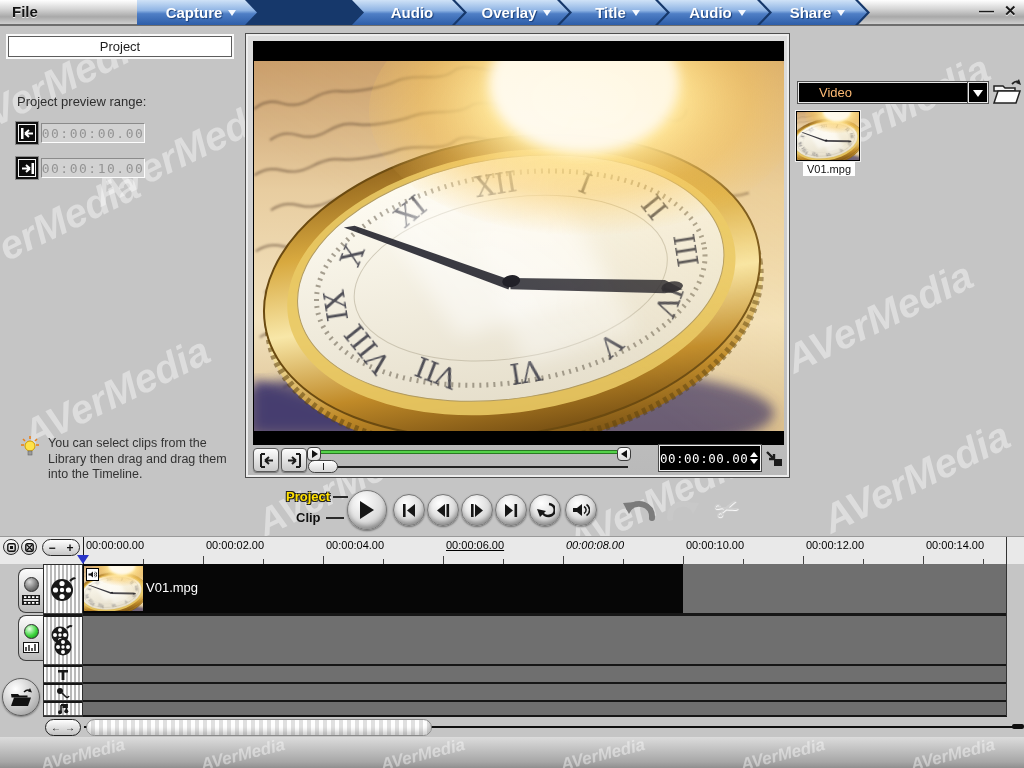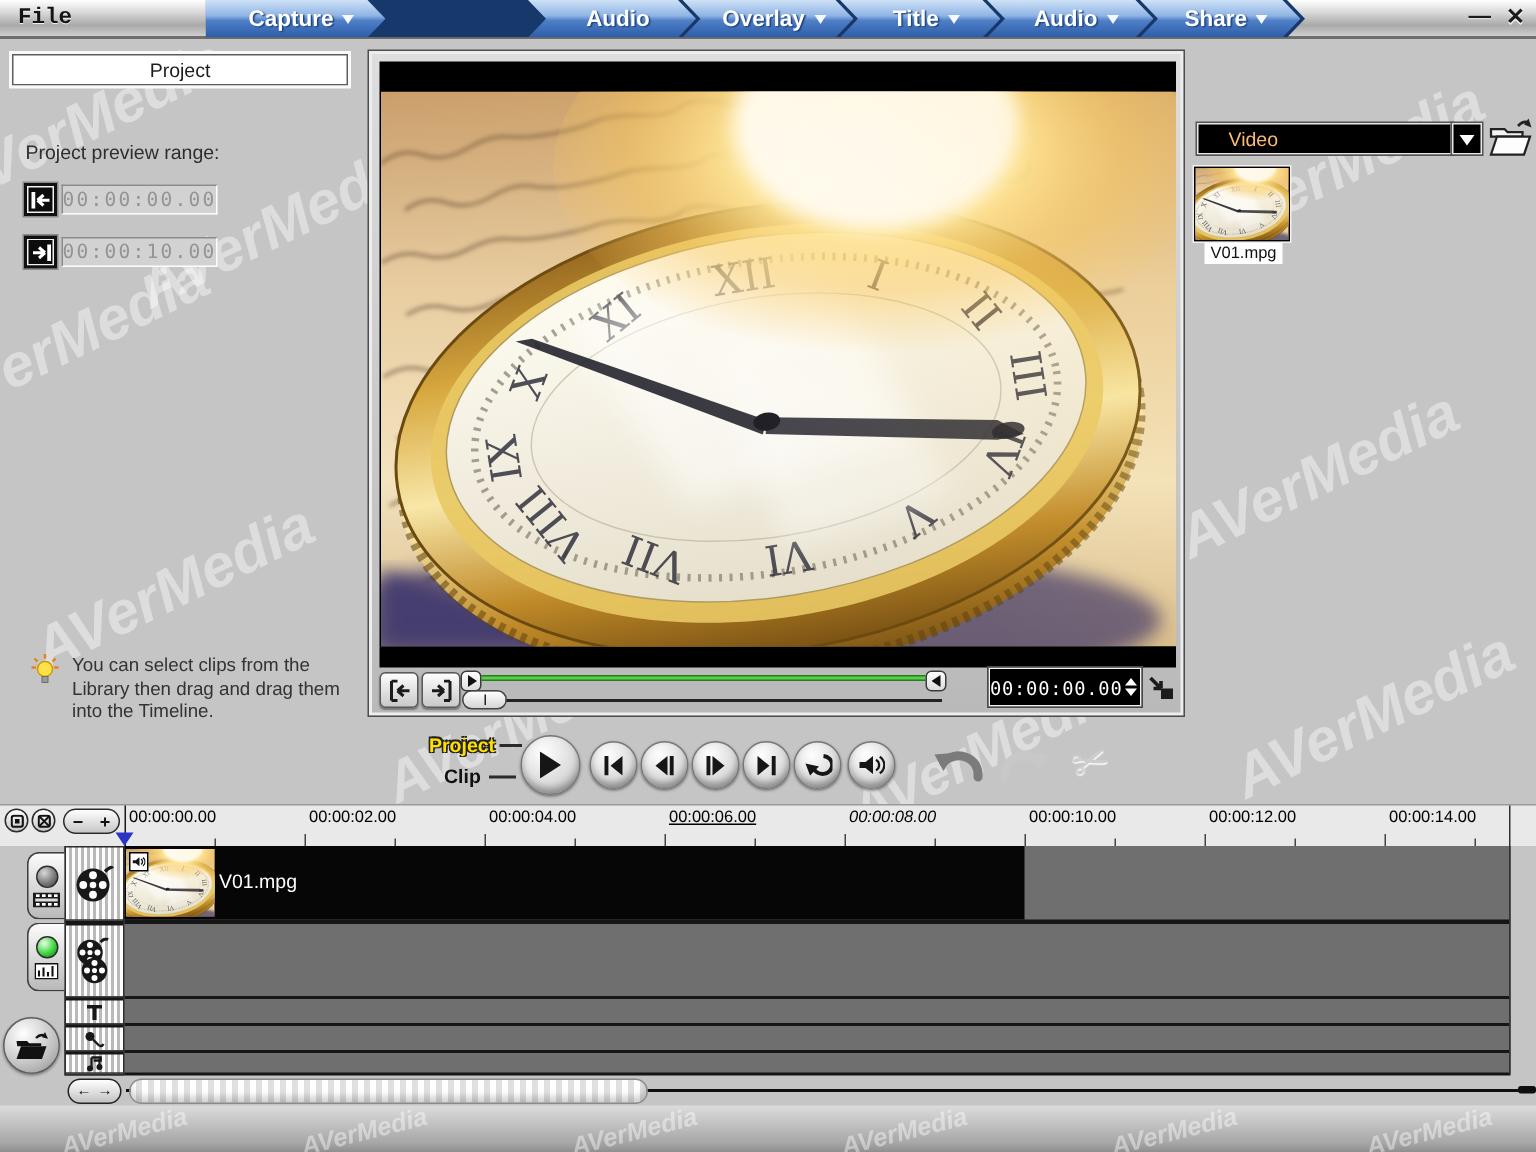--- a/index.html
+++ b/index.html
@@ -10,21 +10,21 @@
     font-family:"Liberation Sans",sans-serif;
     -webkit-user-select:none;user-select:none;
   }
   
   .wm-layer{position:absolute;inset:0;z-index:1;pointer-events:none;}
   .wm{position:absolute;font-style:italic;font-weight:bold;color:rgba(255,255,255,.42);white-space:nowrap;}
   
   .menubar{position:absolute;left:0;top:0;width:1024px;height:26px;z-index:20;
     background:linear-gradient(180deg,#ffffff 0%,#d8d8d8 35%,#a9a9a9 70%,#cfcfcf 100%);
     border-bottom:2px solid #6e6e6e;}
-  .file-btn{position:absolute;left:12px;top:3px;font-size:15px;font-weight:bold;color:#141414;text-shadow:0 1px 0 #f0f0f0;cursor:default;font-family:Liberation Mono, monospace;}
+  .file-btn{position:absolute;left:12px;top:3px;font-size:15px;font-weight:bold;color:#141414;text-shadow:0 1px 0 #f0f0f0;cursor:default;}
   .tabstrip{position:absolute;left:137px;top:0;width:733px;height:25px;background:#16386b;
     clip-path:polygon(0 0,calc(100% - 12px) 0,100% 50%,calc(100% - 12px) 100%,0 100%);padding-left:21px;}
   .tab{position:absolute;top:0;height:25px;display:flex;align-items:center;justify-content:center;
     background:linear-gradient(180deg,#cfe2f7 0%,#8fb4e4 42%,#4f7fc6 55%,#2d5da8 100%);
     color:#fff;font-size:15px;font-weight:bold;text-shadow:1px 1px 1px #1a3f79;cursor:pointer;padding-left:8px;}
   .tab .arr{width:0;height:0;border:4px solid transparent;border-top:6px solid #f4f8ff;margin-left:6px;margin-top:5px;}
   .tab.active .tlabel{color:#ffe600;}
   .win-min,.win-close{position:absolute;top:2px;font-size:15px;font-weight:bold;color:#1b1b1b;cursor:pointer;text-shadow:0 1px 0 #eee;}
   .win-min{left:979px;letter-spacing:-2px;}
   .win-close{left:1004px;}

